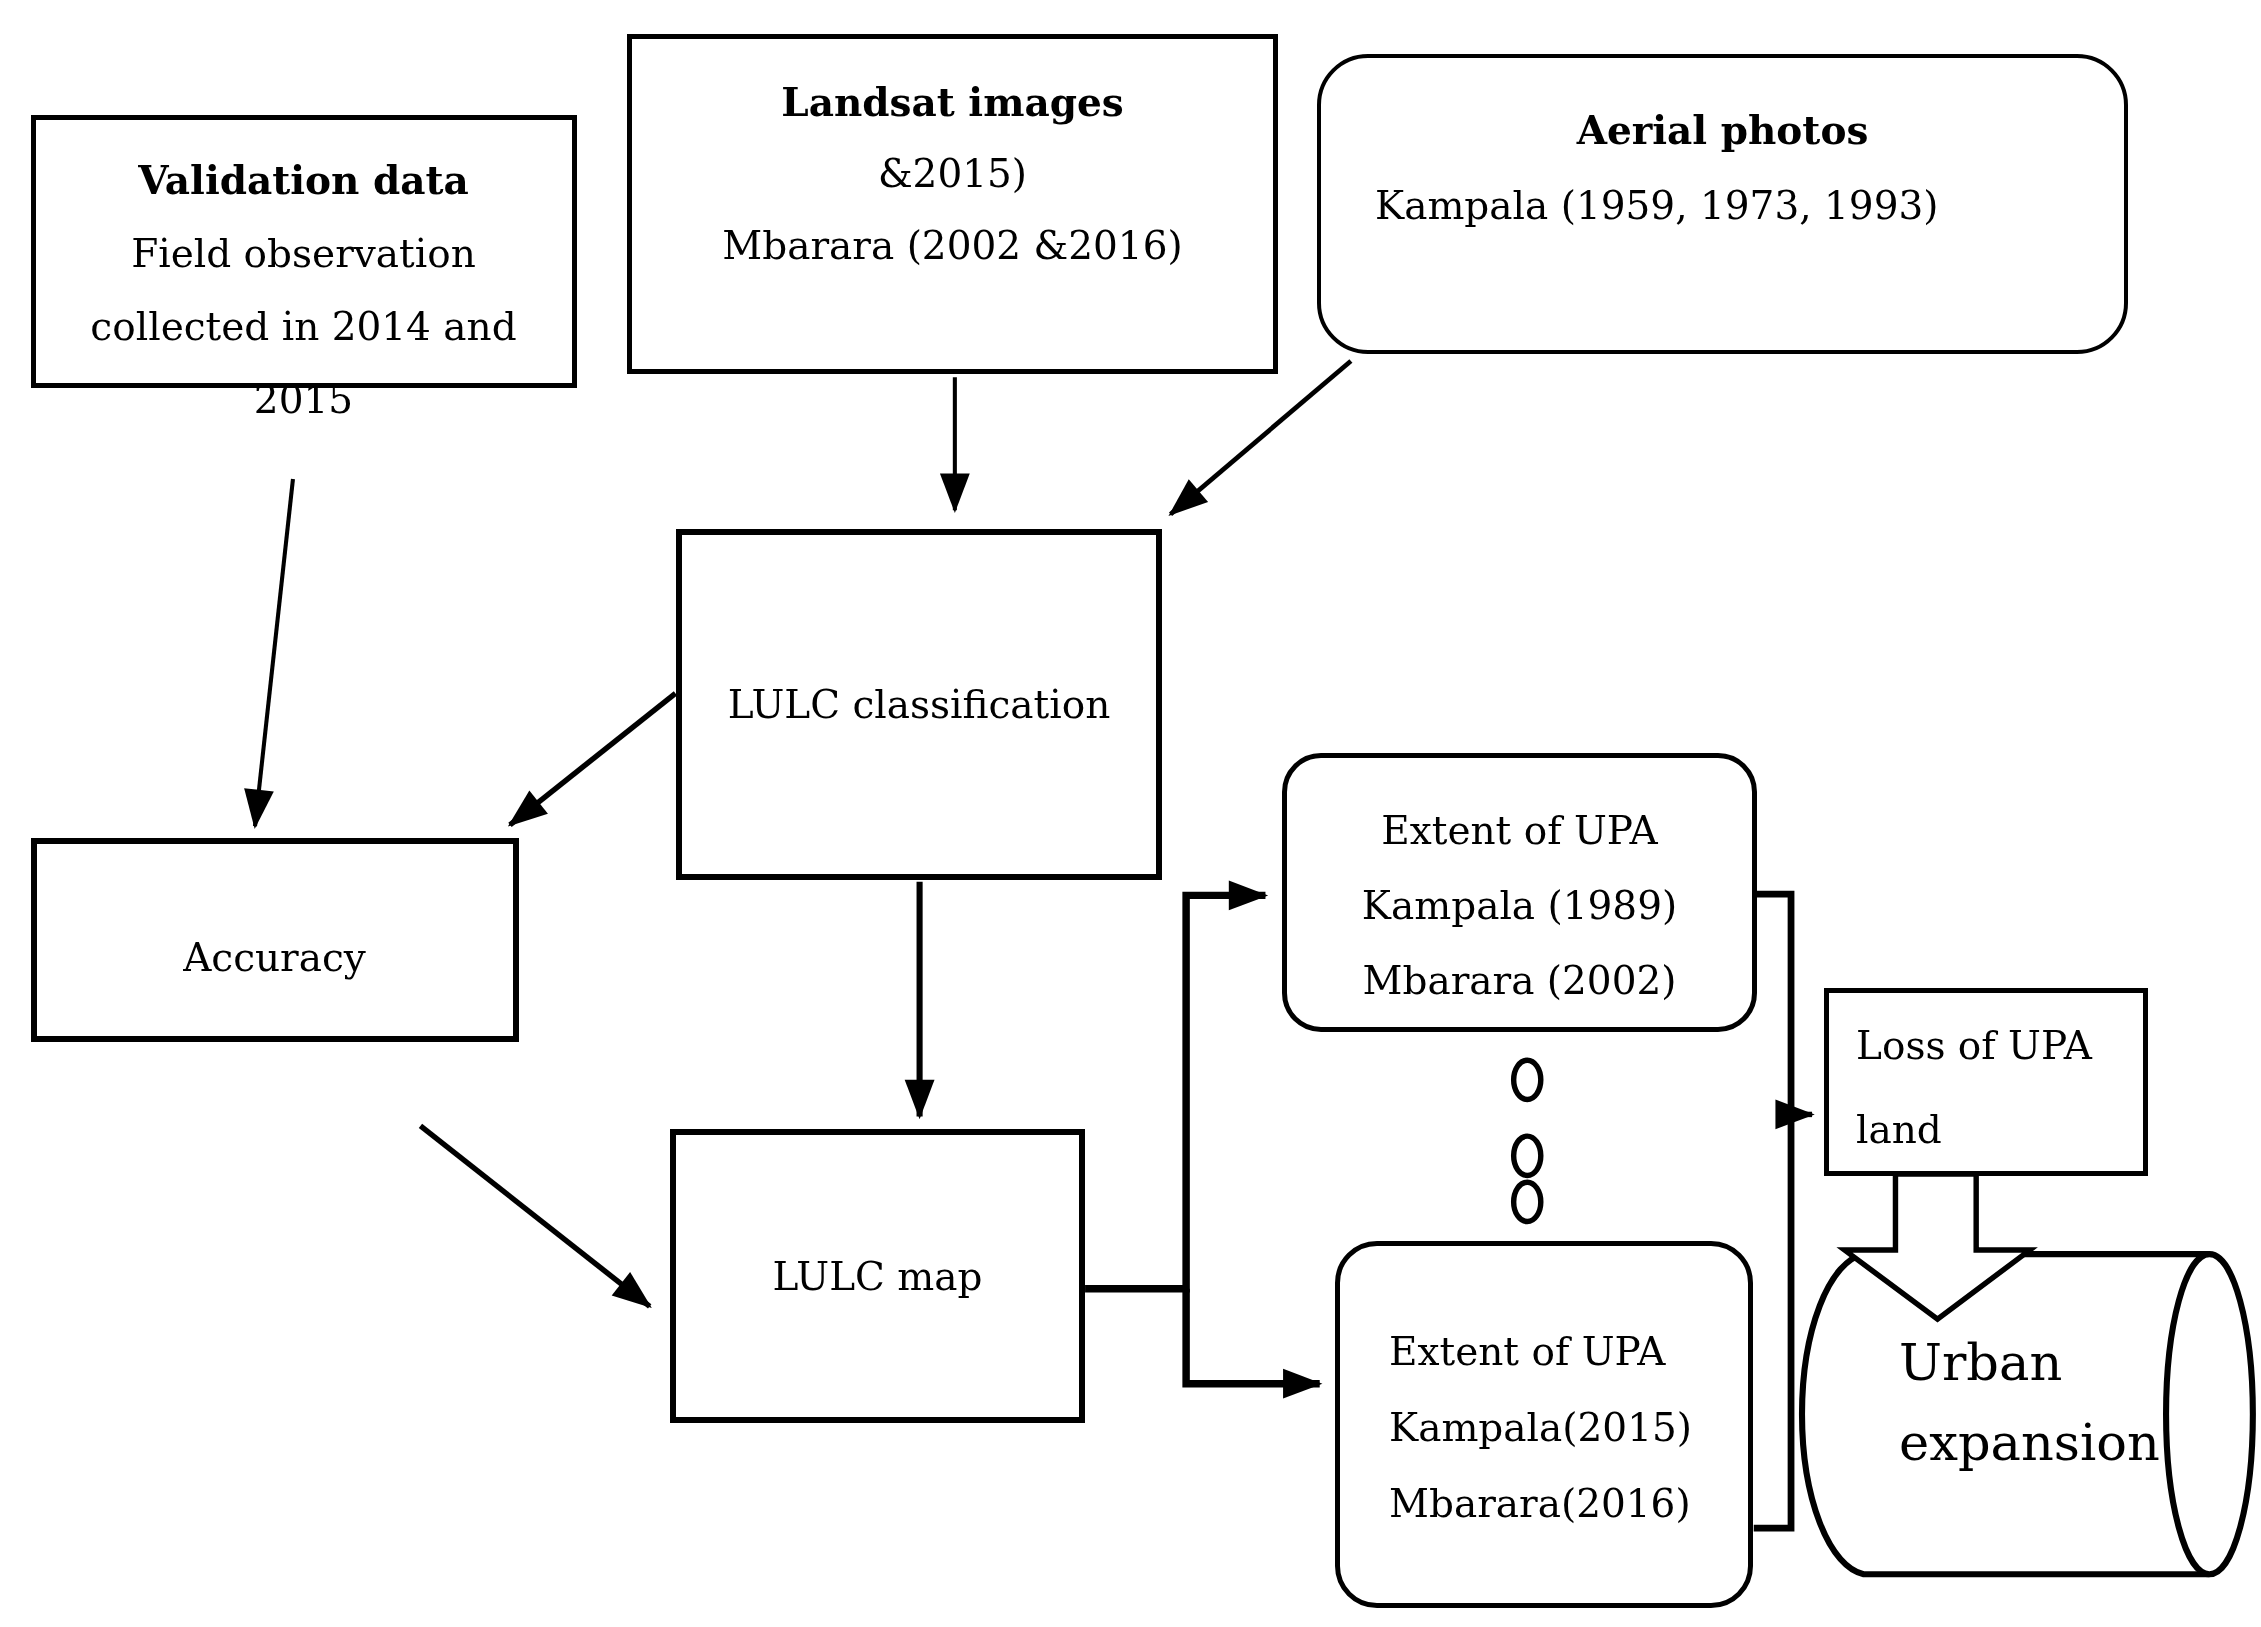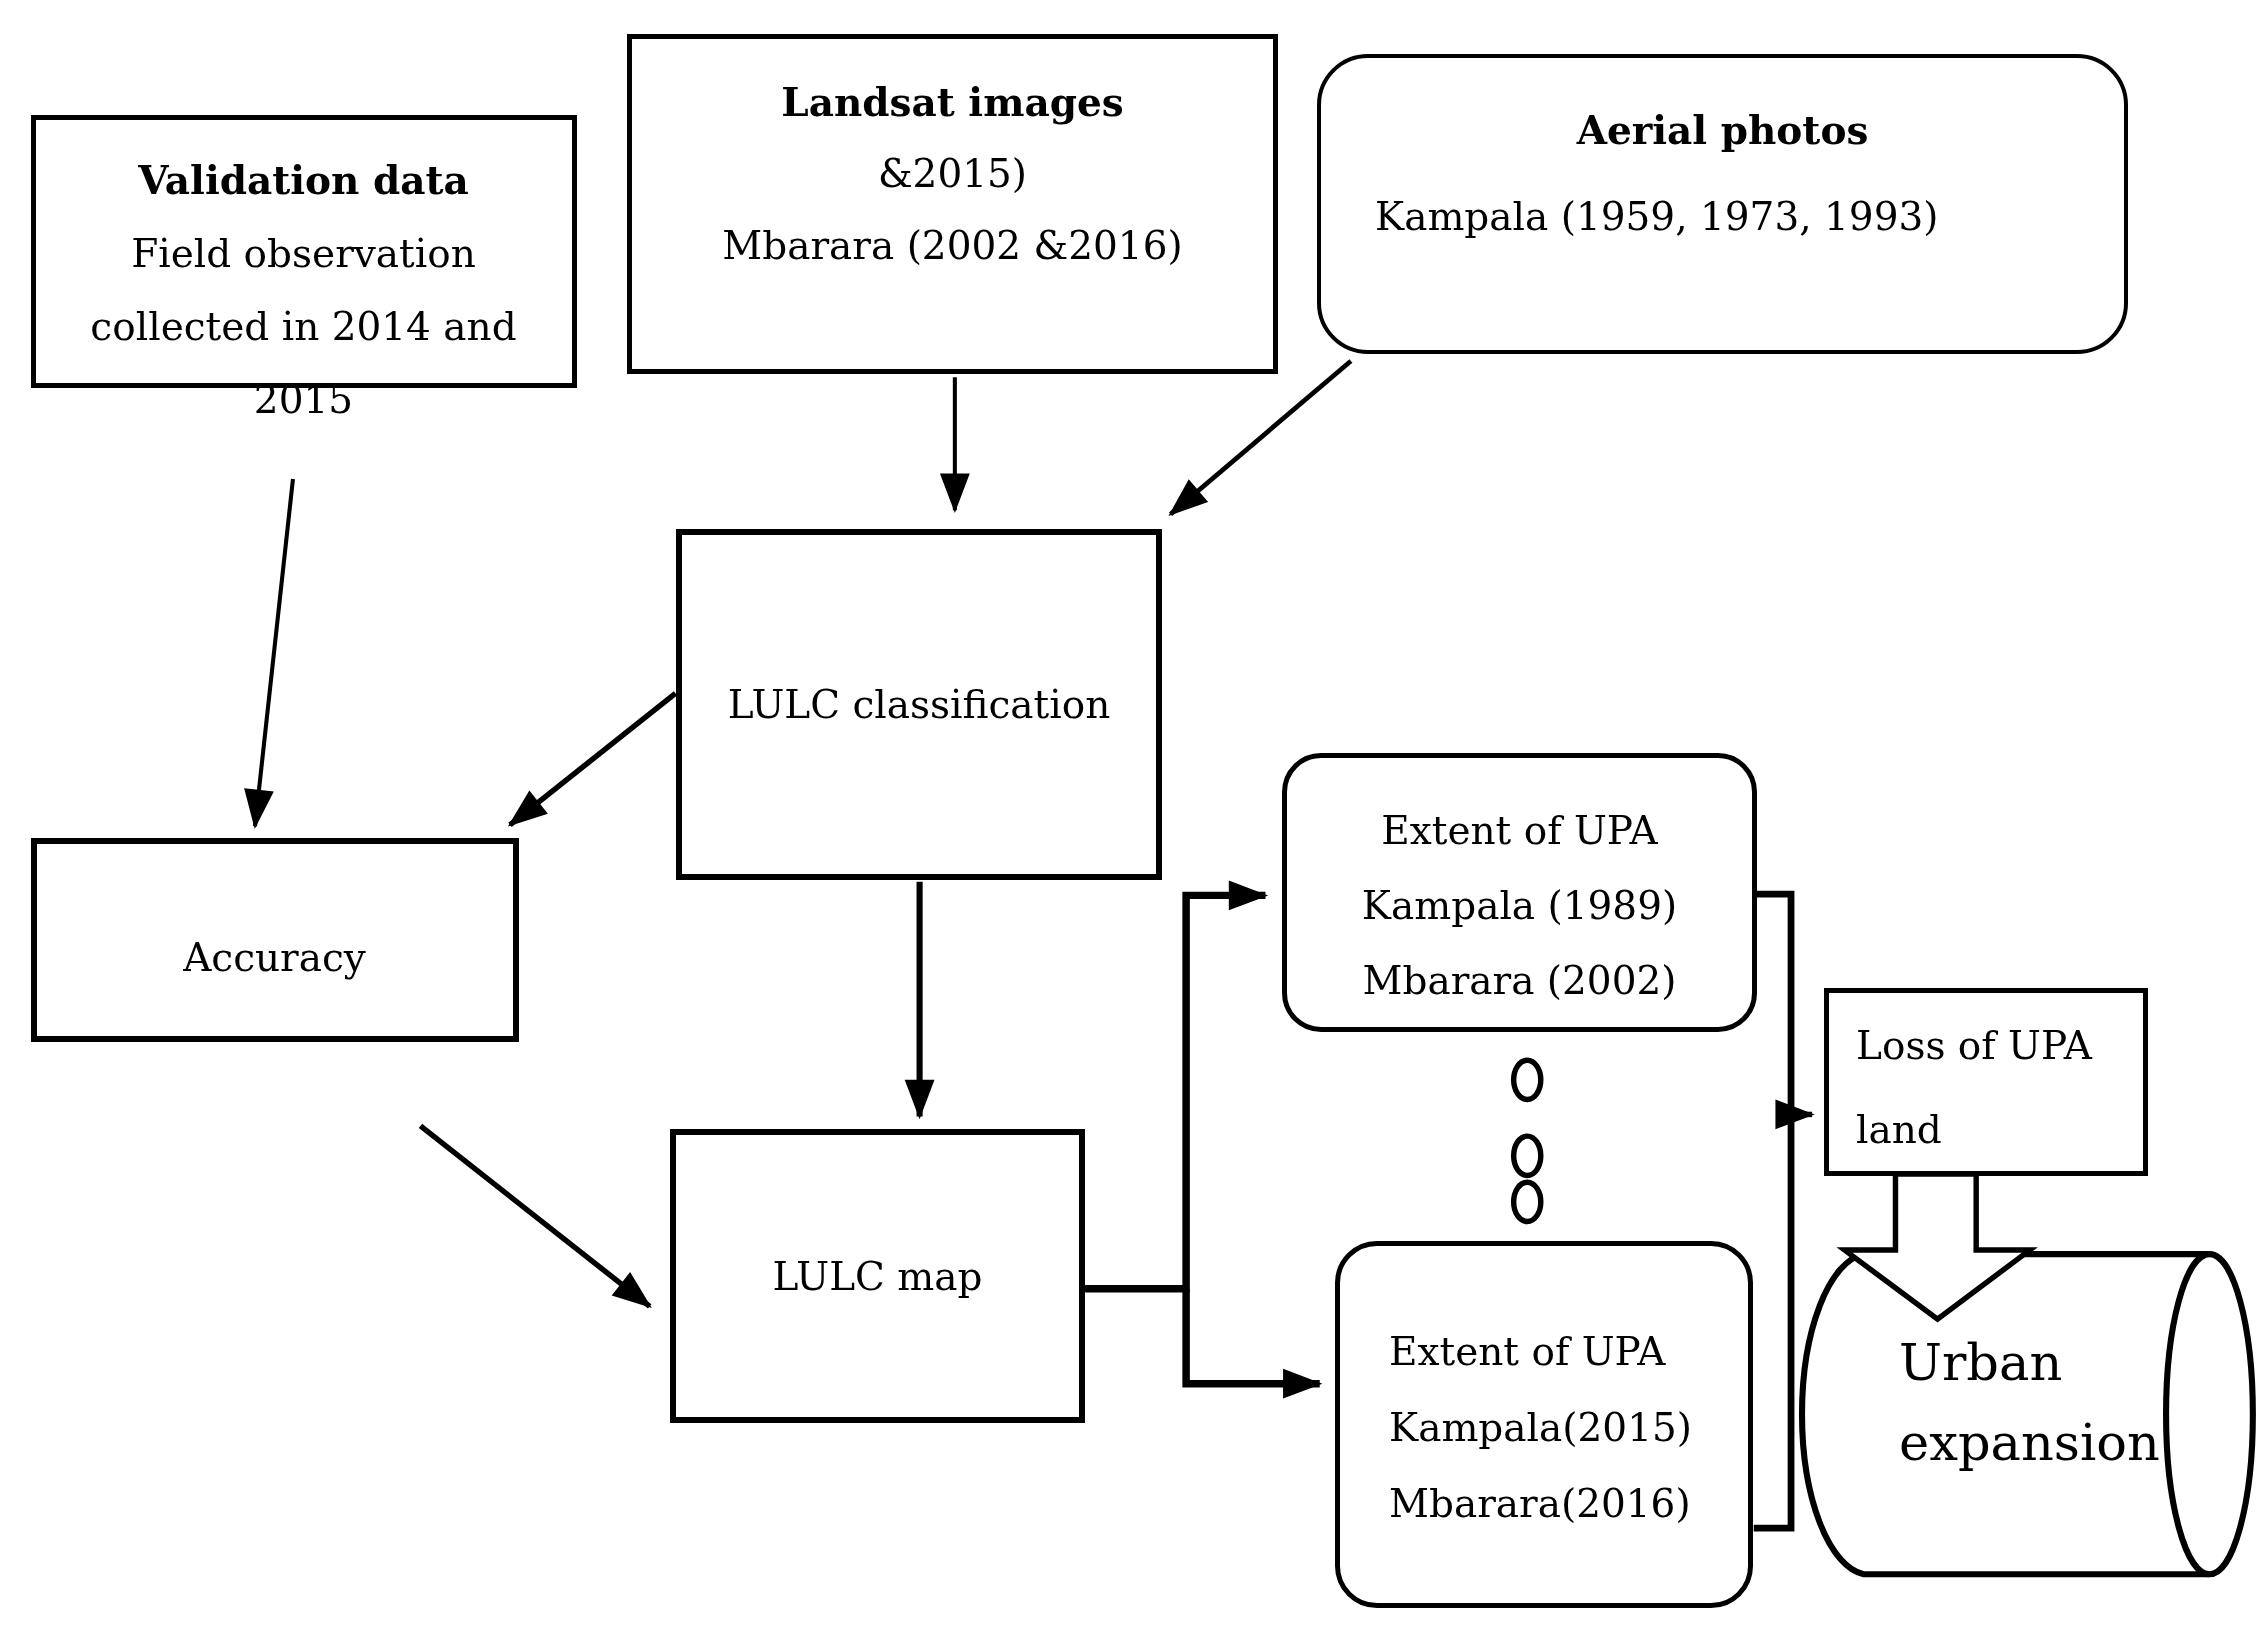--- a/index.html
+++ b/index.html
@@ -60,21 +60,21 @@
     <div>collected in 2014 and</div>
     <div>2015</div>
   </div>
 
   <div class="box" style="left:627px;top:34px;width:651px;height:340px;padding-top:27px;line-height:72px;">
     <div class="title">Landsat images</div>
     <div>&amp;2015)</div>
     <div>Mbarara (2002 &amp;2016)</div>
   </div>
 
-  <div class="box" style="left:1317px;top:54px;width:811px;height:300px;border-width:4.7px;border-radius:51px;padding-top:35px;line-height:75px;gap:11px;">
+  <div class="box" style="left:1317px;top:54px;width:811px;height:300px;border-width:4.7px;border-radius:51px;padding-top:35px;line-height:75px;">
     <div class="title">Aerial photos</div>
     <div style="align-self:flex-start;padding-left:54px;">Kampala (1959, 1973, 1993)</div>
   </div>
 
   <div class="box" style="left:676px;top:529px;width:486px;height:351px;border-width:6.1px;justify-content:center;">
     <div>LULC classification</div>
   </div>
 
   <div class="box" style="left:30.5px;top:838px;width:488px;height:204px;border-width:6.1px;padding-top:80px;line-height:68px;">
     <div>Accuracy</div>

